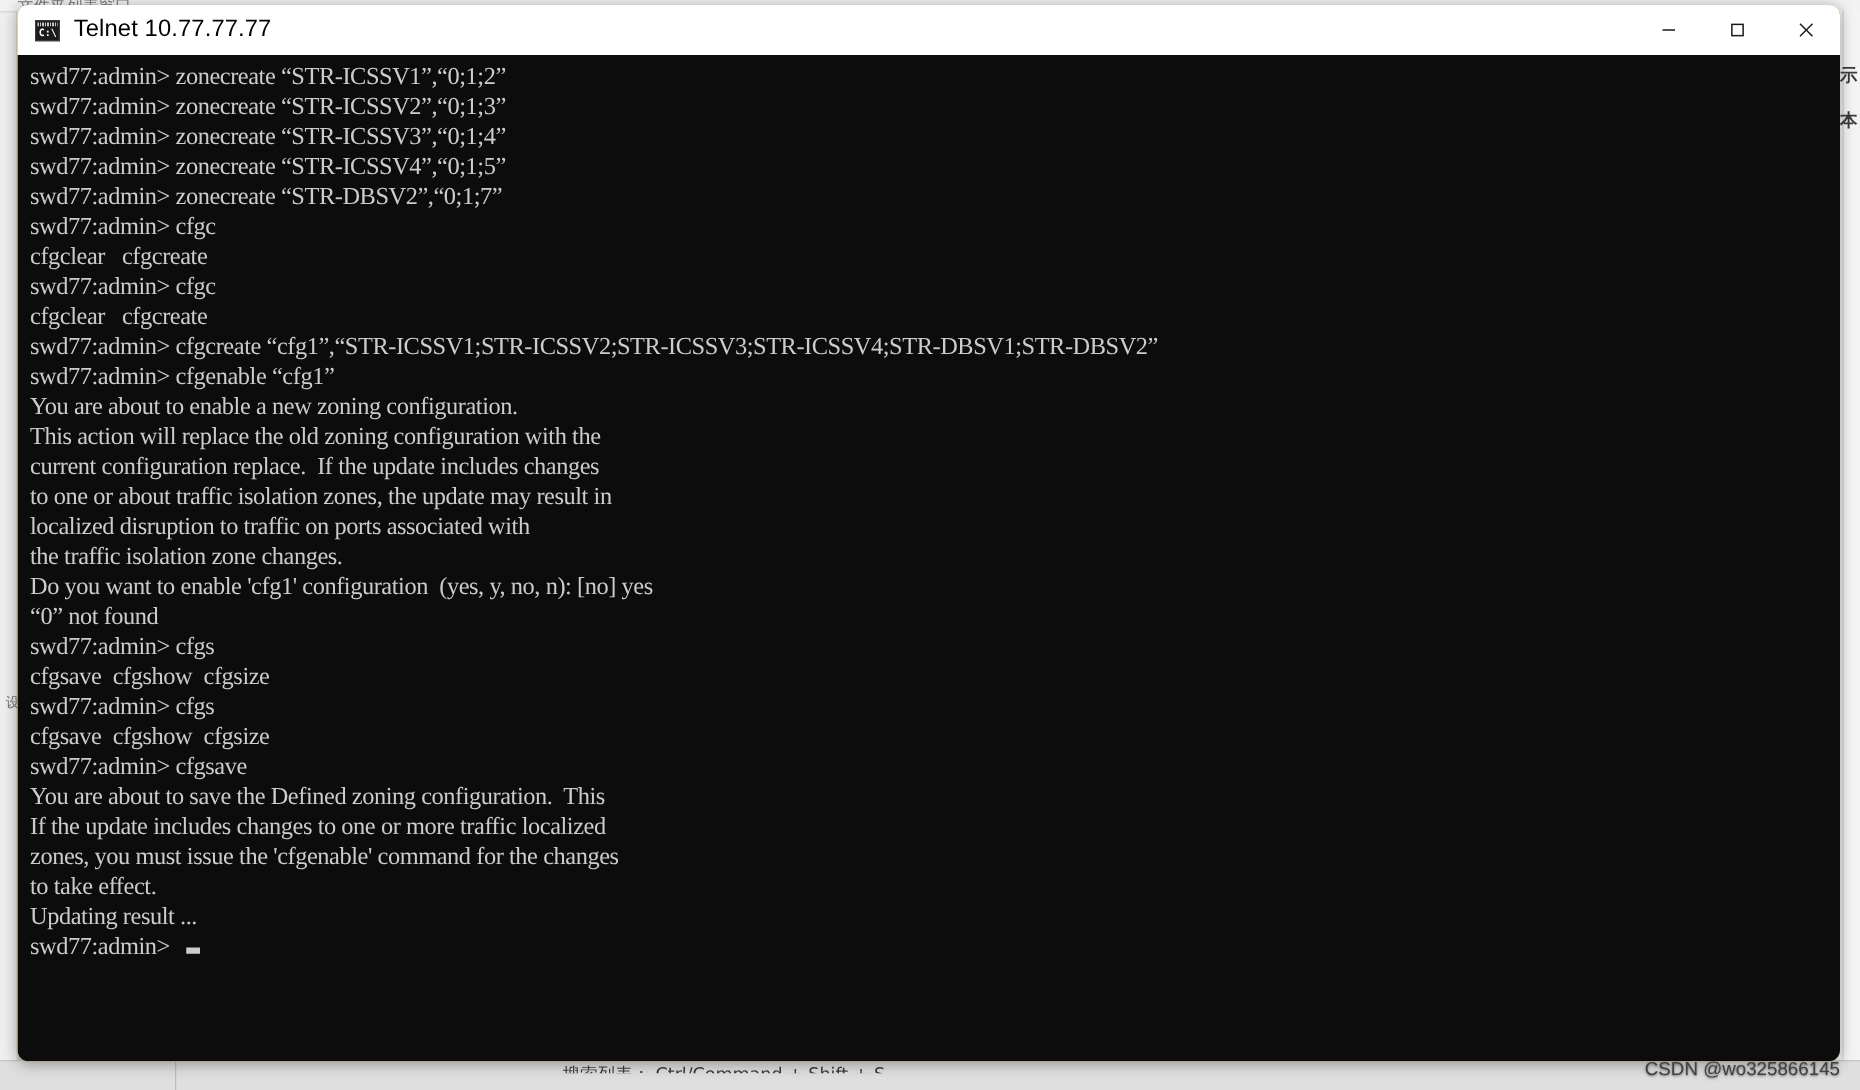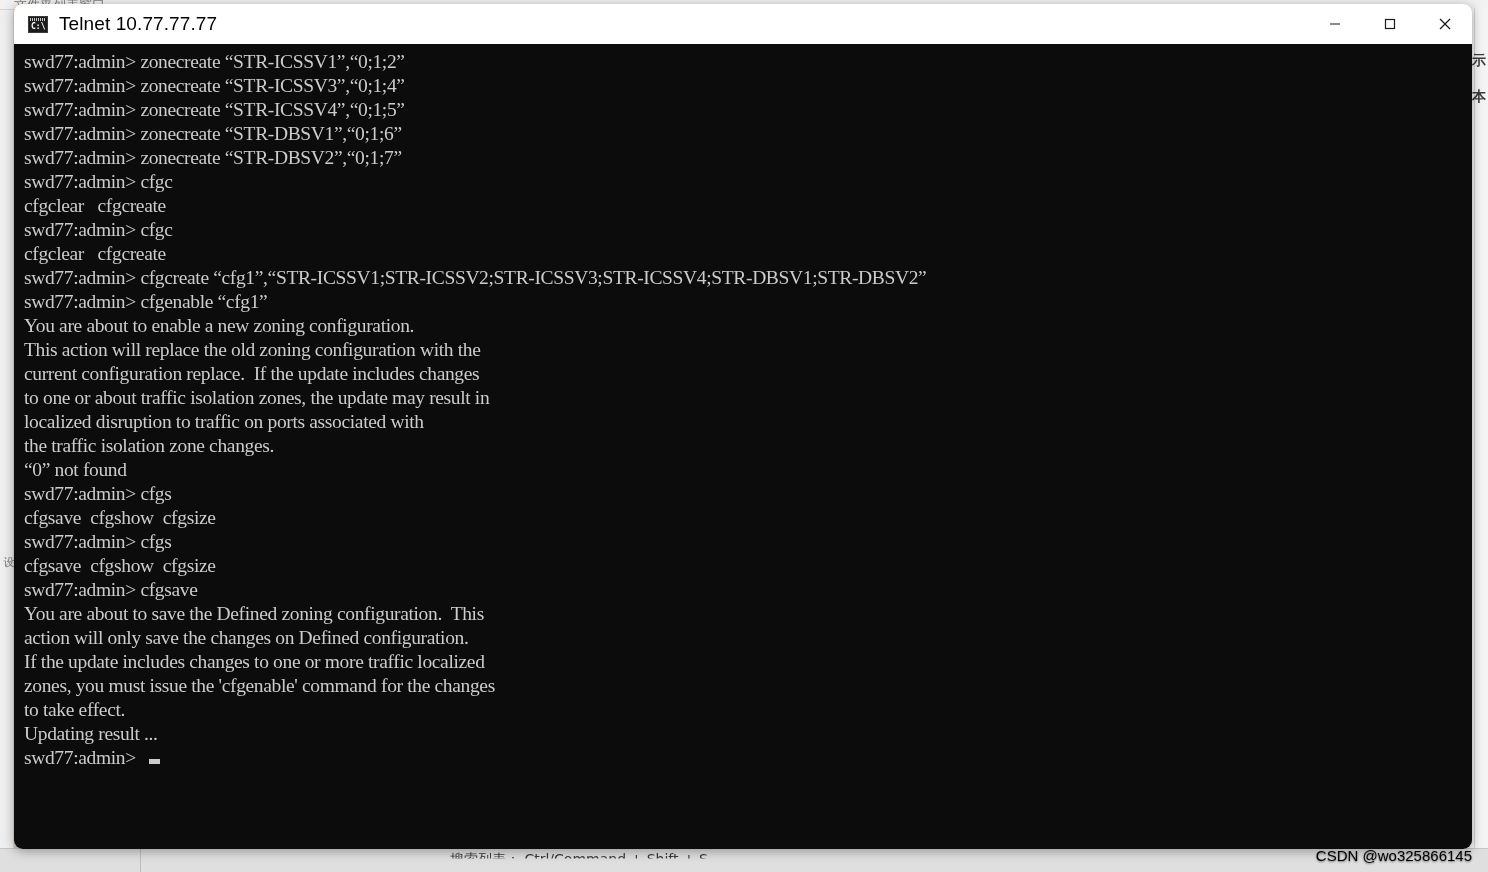--- a/index.html
+++ b/index.html
@@ -215,21 +215,21 @@
     vertical-align: baseline;
     margin-left: 9px;
   }
 
   
   #watermark {
     position: absolute;
     right: 16px;
     bottom: 8px;
     font-size: 15px;
-    color: #000000;
+    color: #404040;
     font-family: "Liberation Sans", sans-serif;
     white-space: nowrap;
     z-index: 40;
     text-shadow: 0 1px 2px rgba(0,0,0,.5);
   }
 </style>
 </head>
 <body>
 
 <div id="desktop">
@@ -275,44 +275,44 @@
             <line x1="4" y1="4" x2="14" y2="14" stroke="#1a1a1a" stroke-width="1.2"></line>
             <line x1="14" y1="4" x2="4" y2="14" stroke="#1a1a1a" stroke-width="1.2"></line>
           </svg>
         </button>
       </div>
     </div>
 
     <div id="terminal">
       <div id="terminal-lines">
           <div class="term-line">swd77:admin&gt; zonecreate “STR-ICSSV1”,“0;1;2”</div>
+          <div class="term-line">swd77:admin&gt; zonecreate “STR-ICSSV2”,“0;1;3”</div>
           <div class="term-line">swd77:admin&gt; zonecreate “STR-ICSSV3”,“0;1;4”</div>
           <div class="term-line">swd77:admin&gt; zonecreate “STR-ICSSV4”,“0;1;5”</div>
-          <div class="term-line">swd77:admin&gt; zonecreate “STR-DBSV1”,“0;1;6”</div>
           <div class="term-line">swd77:admin&gt; zonecreate “STR-DBSV2”,“0;1;7”</div>
           <div class="term-line">swd77:admin&gt; cfgc</div>
           <div class="term-line">cfgclear   cfgcreate</div>
           <div class="term-line">swd77:admin&gt; cfgc</div>
           <div class="term-line">cfgclear   cfgcreate</div>
           <div class="term-line">swd77:admin&gt; cfgcreate “cfg1”,“STR-ICSSV1;STR-ICSSV2;STR-ICSSV3;STR-ICSSV4;STR-DBSV1;STR-DBSV2”</div>
           <div class="term-line">swd77:admin&gt; cfgenable “cfg1”</div>
           <div class="term-line">You are about to enable a new zoning configuration.</div>
           <div class="term-line">This action will replace the old zoning configuration with the</div>
           <div class="term-line">current configuration replace.  If the update includes changes</div>
           <div class="term-line">to one or about traffic isolation zones, the update may result in</div>
           <div class="term-line">localized disruption to traffic on ports associated with</div>
           <div class="term-line">the traffic isolation zone changes.</div>
+          <div class="term-line">Do you want to enable 'cfg1' configuration  (yes, y, no, n): [no] yes</div>
           <div class="term-line">“0” not found</div>
           <div class="term-line">swd77:admin&gt; cfgs</div>
           <div class="term-line">cfgsave  cfgshow  cfgsize</div>
           <div class="term-line">swd77:admin&gt; cfgs</div>
           <div class="term-line">cfgsave  cfgshow  cfgsize</div>
           <div class="term-line">swd77:admin&gt; cfgsave</div>
           <div class="term-line">You are about to save the Defined zoning configuration.  This</div>
-          <div class="term-line">action will only save the changes on Defined configuration.</div>
           <div class="term-line">If the update includes changes to one or more traffic localized</div>
           <div class="term-line">zones, you must issue the 'cfgenable' command for the changes</div>
           <div class="term-line">to take effect.</div>
           <div class="term-line">Updating result ...</div>
           <div class="term-line">swd77:admin&gt; <span class="cursor-block"></span></div>
         </div>
     </div>
 
   </div>
 

